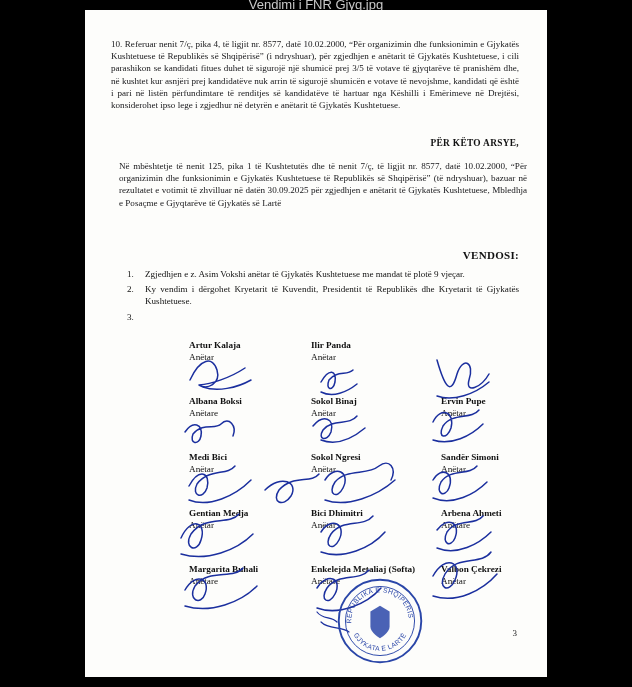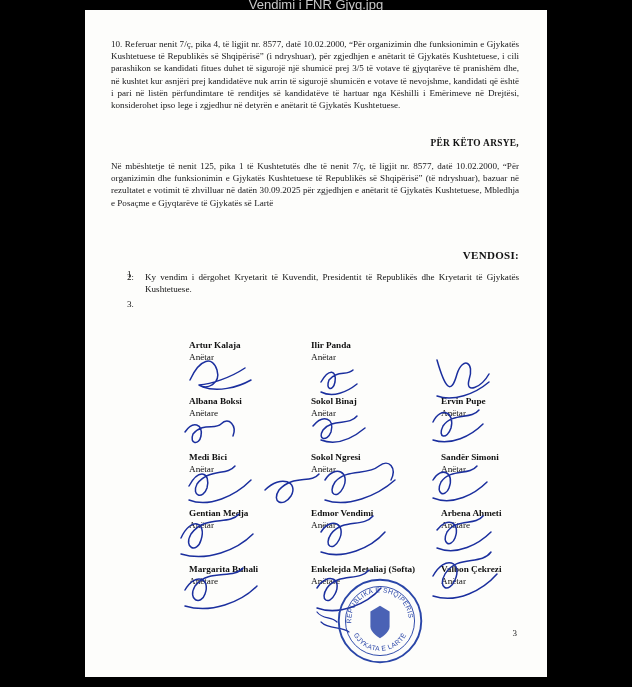--- a/index.html
+++ b/index.html
@@ -65,21 +65,21 @@
   .heading {
     position: absolute;
     width: 408px;
     left: 26px;
     text-align: right;
     font-weight: bold;
     letter-spacing: 0.3px;
   }
   #h-arsye { top: 127px; font-size: 9.4px; }
   .p-arsye {
-    left: 26px;
+    left: 34px;
     top: 150px;
     width: 408px;
   }
   #h-vendosi { top: 238px; font-size: 11px; }
   .ol {
     position: absolute;
     left: 40px;
     top: 258px;
     width: 394px;
   }
@@ -159,21 +159,21 @@
 
       <div class="para p-top">10. Referuar nenit 7/ç, pika 4, të ligjit nr. 8577, datë 10.02.2000, “Për organizimin dhe funksionimin e Gjykatës Kushtetuese të Republikës së Shqipërisë” (i ndryshuar), për zgjedhjen e anëtarit të Gjykatës Kushtetuese, i cili parashikon se kandidati fitues duhet të sigurojë një shumicë prej 3/5 të votave të gjyqtarëve të pranishëm dhe, në kushtet kur asnjëri prej kandidatëve nuk arrin të sigurojë shumicën e votave të nevojshme, kandidati që është i pari në listën përfundimtare të renditjes së kandidatëve të hartuar nga Këshilli i Emërimeve në Drejtësi, konsiderohet ipso lege i zgjedhur në detyrën e anëtarit të Gjykatës Kushtetuese.</div>
 
       <div class="heading" id="h-arsye">PËR KËTO ARSYE,</div>
 
       <div class="para p-arsye">Në mbështetje të nenit 125, pika 1 të Kushtetutës dhe të nenit 7/ç, të ligjit nr. 8577, datë 10.02.2000, “Për organizimin dhe funksionimin e Gjykatës Kushtetuese të Republikës së Shqipërisë” (të ndryshuar), bazuar në rezultatet e votimit të zhvilluar në datën 30.09.2025 për zgjedhjen e anëtarit të Gjykatës Kushtetuese, Mbledhja e Posaçme e Gjyqtarëve të Gjykatës së Lartë</div>
 
       <div class="heading" id="h-vendosi">VENDOSI:</div>
 
       <div class="ol">
-        <div class="ol-item"><span class="idx">1.</span></div>
+        <div class="ol-item"><span class="idx">1.</span><span>Zgjedhjen e z. Asim Vokshi anëtar të Gjykatës Kushtetuese me mandat të plotë 9 vjeçar.</span></div>
         <div class="ol-item"><span class="idx">2.</span><span>Ky vendim i dërgohet Kryetarit të Kuvendit, Presidentit të Republikës dhe Kryetarit të Gjykatës Kushtetuese.</span></div>
         <div class="ol-item"><span class="idx">3.</span></div>
       </div>
 
       <div class="sig-grid">
 
         <div class="sig-row">
           <div class="sig-cell col-0">
             <span class="name">Artur Kalaja</span>
             <span class="role">Anëtar</span>
@@ -213,21 +213,21 @@
             <span class="role">Anëtar</span>
           </div>
         </div>
 
         <div class="sig-row">
           <div class="sig-cell col-0">
             <span class="name">Gentian Medja</span>
             <span class="role">Anëtar</span>
           </div>
           <div class="sig-cell col-1">
-            <span class="name">Edmor Vendimi</span>
+            <span class="name">Bici Dhimitri</span>
             <span class="role">Anëtar</span>
           </div>
           <div class="sig-cell col-2">
             <span class="name">Arbena Ahmeti</span>
             <span class="role">Anëtare</span>
           </div>
         </div>
 
         <div class="sig-row">
           <div class="sig-cell col-0">

